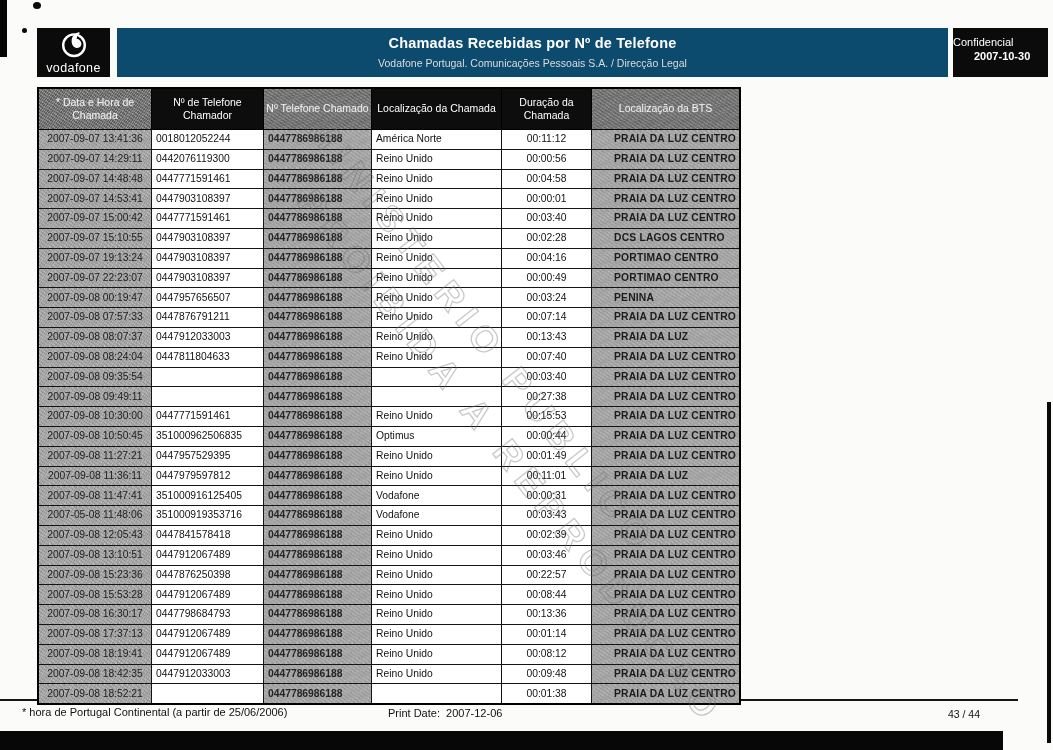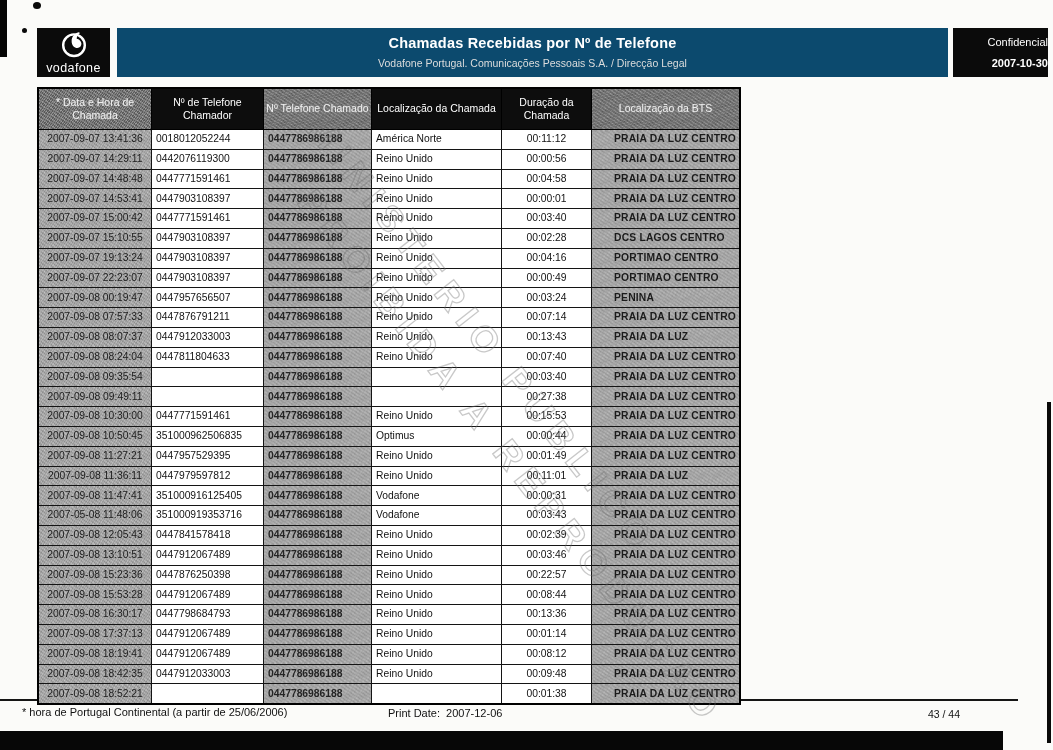--- a/index.html
+++ b/index.html
@@ -18,23 +18,23 @@
   .bottom-bar{position:absolute;left:0;top:731px;width:1003px;height:19px;background:#070707;}
 
   
   .logo-box{position:absolute;left:37px;top:28px;width:73px;height:49px;background:#0b0b0b;
     display:flex;flex-direction:column;align-items:center;justify-content:flex-end;padding-bottom:3px;box-sizing:border-box;}
   .logo-mark{position:absolute;top:2px;left:50%;transform:translateX(-50%);}
   .logo-text{color:#fff;font-size:12.5px;letter-spacing:.4px;font-weight:500;line-height:1;}
   .title-bar{position:absolute;left:117px;top:28px;width:831px;height:49px;background:#0c4a6e;text-align:center;color:#fff;}
   .title-bar .title{margin-top:7px;font-size:14.5px;font-weight:700;letter-spacing:.2px;}
   .title-bar .subtitle{margin-top:6px;font-size:10.5px;color:#dcdcdc;}
-  .conf-box{position:absolute;left:953px;top:28px;width:95px;height:49px;background:#0b0b0b;color:#fff;text-align:right;}
+  .conf-box{position:absolute;left:953px;top:28px;width:95px;height:49px;background:#0b0b0b;color:#fff;text-align:left;}
   .conf-box .conf{margin-top:8px;font-size:11px;}
-  .conf-box .conf-date{margin-top:9px;font-size:11px;font-weight:700;}
+  .conf-box .conf-date{margin-top:2px;font-size:11px;font-weight:700;padding-left:21px;}
 
   
   .wm{position:absolute;transform-origin:0 0;transform:rotate(52deg);
     font-size:36px;font-weight:700;letter-spacing:9px;white-space:nowrap;
     color:transparent;-webkit-text-stroke:1.3px rgba(110,110,110,.38);
     pointer-events:none;z-index:5;}
   .wm1{left:330px;top:108px;}
   .wm2{left:322px;top:182px;}
 
   
@@ -54,21 +54,21 @@
   .calls td.c1{text-align:left;}
   .calls td.c2{text-align:left;font-weight:700;color:#242424;}
   .calls td.c3{text-align:left;}
   .calls td.c4{text-align:center;}
   .calls td.c5{text-align:left;font-weight:700;color:#1b1b1b;letter-spacing:.2px;padding-left:22px;}
 
   
   .footer-rule{position:absolute;left:0;top:699px;width:1018px;height:2px;background:#151515;}
   .footer-note{position:absolute;left:22px;top:706px;font-size:11px;}
   .footer-print{position:absolute;left:388px;top:707px;font-size:11px;}
-  .footer-page{position:absolute;left:880px;top:708px;width:80px;text-align:right;font-size:10.5px;}
+  .footer-page{position:absolute;left:900px;top:708px;width:80px;text-align:right;font-size:10.5px;}
 </style>
 </head>
 <body>
 
 <div class="left-strip"></div>
 <div class="speck s1"></div>
 <div class="speck s2"></div>
 
 <div class="logo-box">
   <span class="logo-mark">

